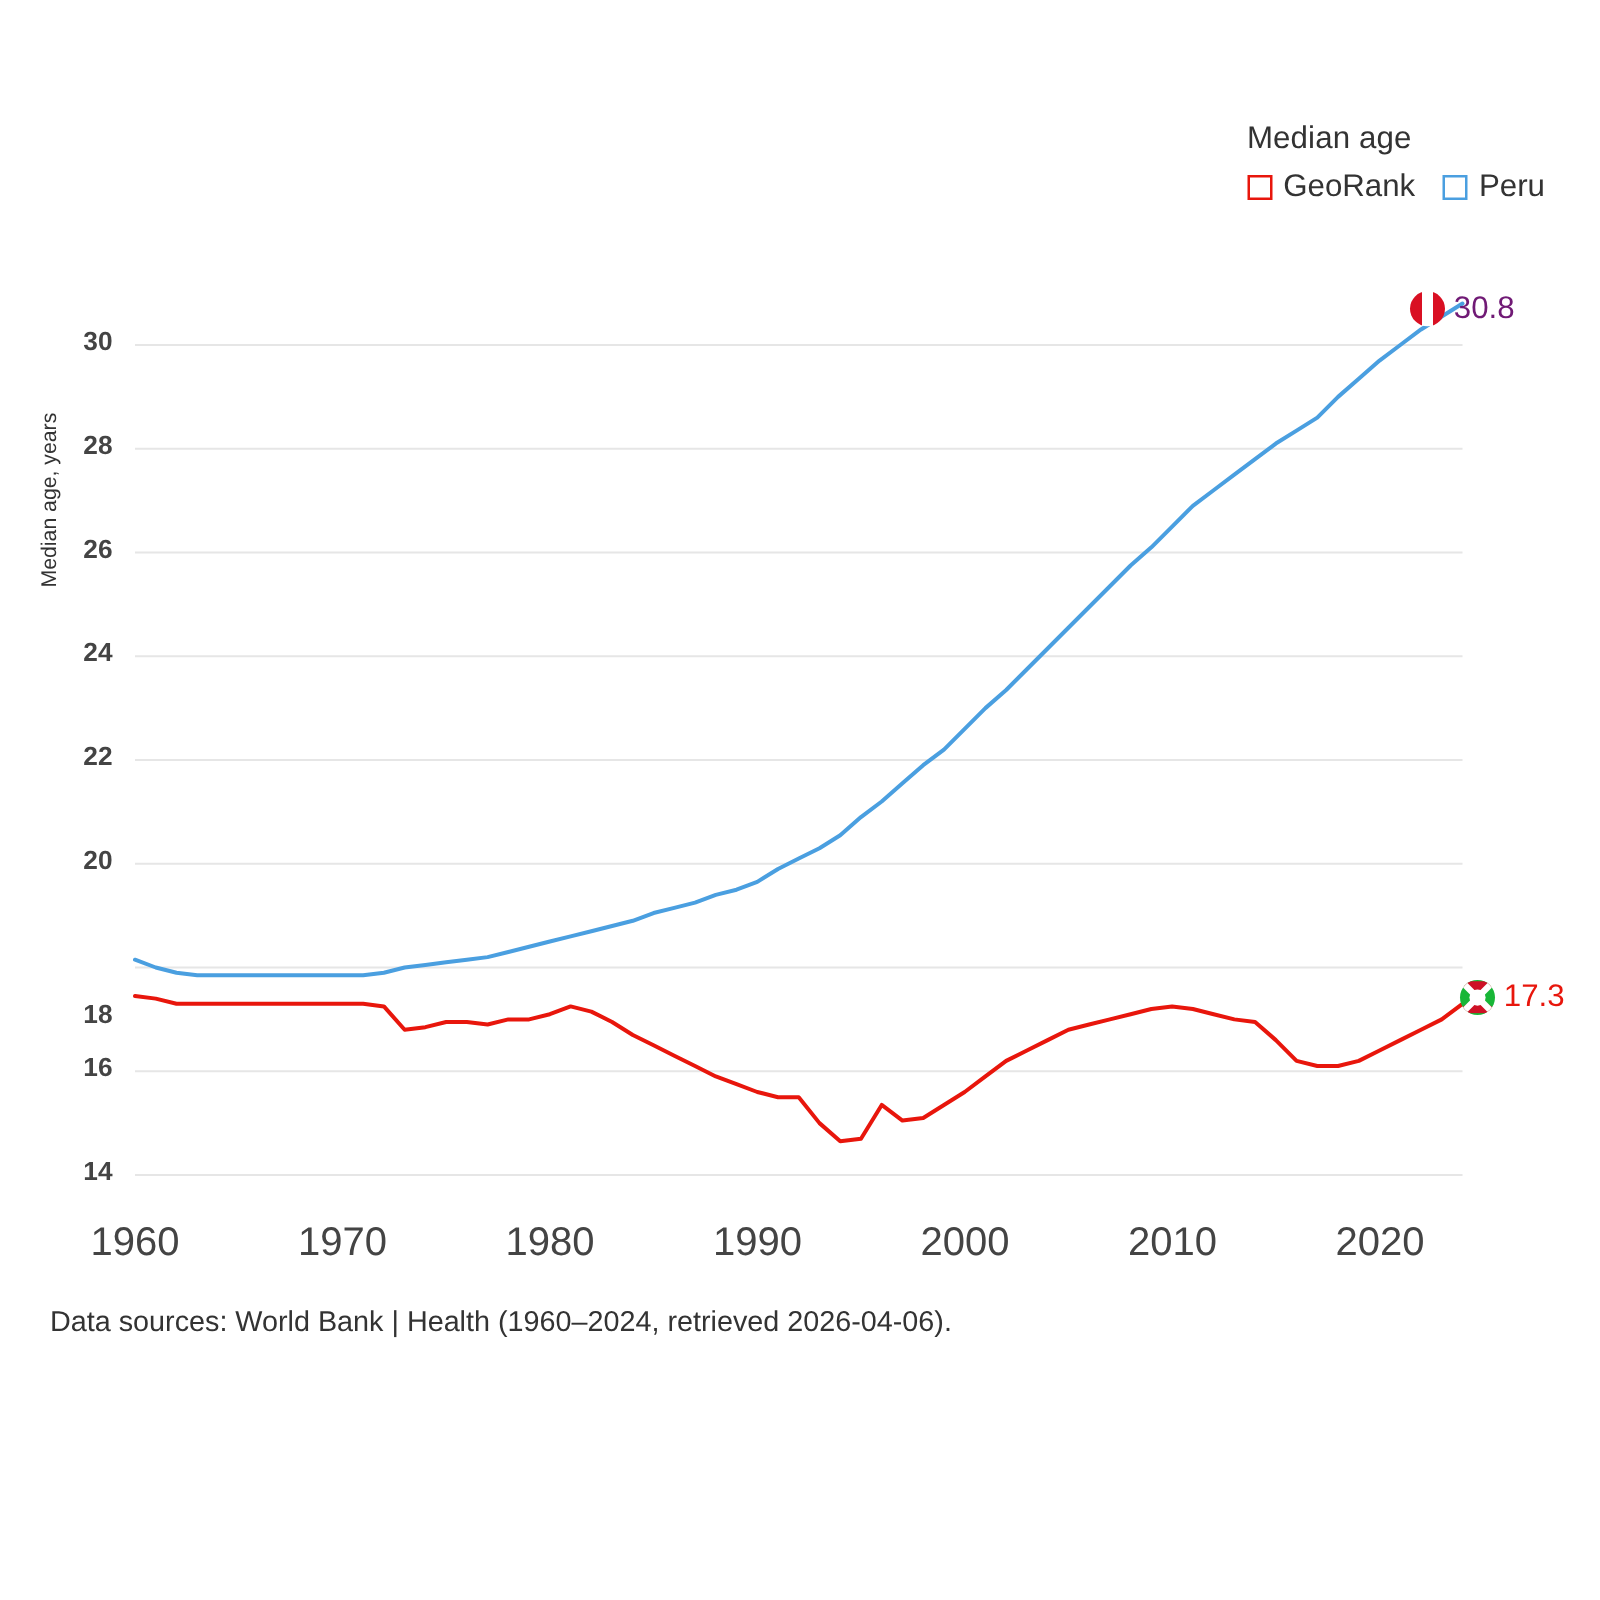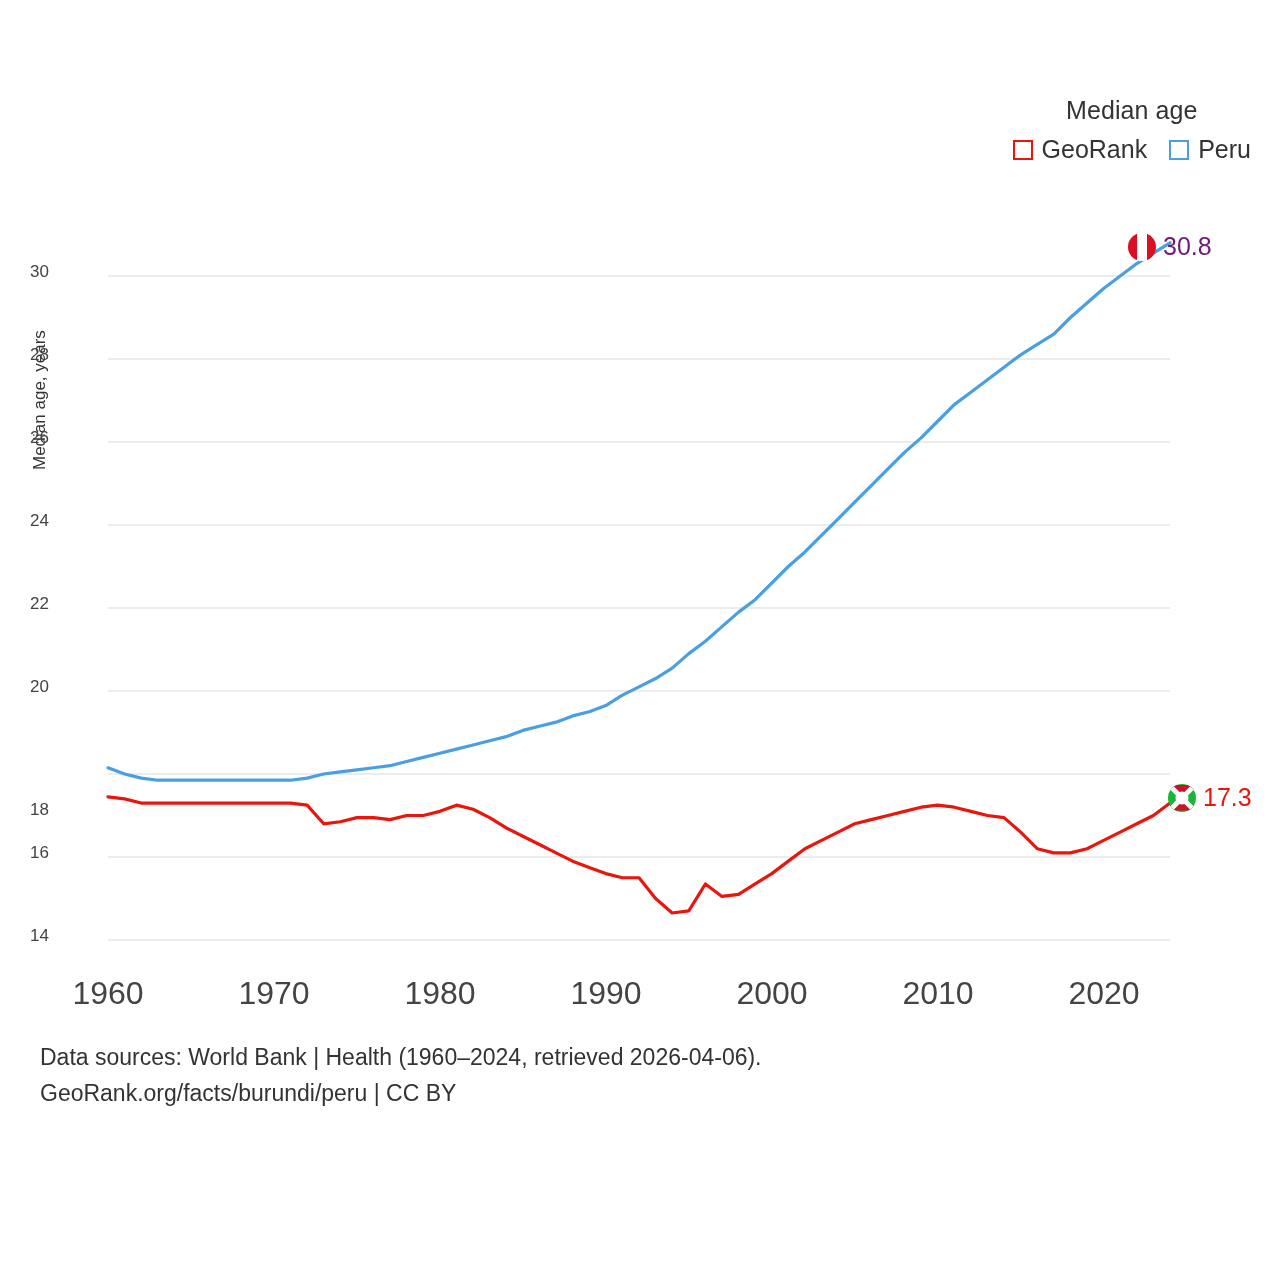--- a/index.html
+++ b/index.html
@@ -17,22 +17,22 @@
   #root {
     position: relative;
     width: 1280px;
     height: 1280px;
   }
 
   
   .legend {
     position: absolute;
     top: 96px;
-    right: 29px;
-    text-align: center;
+    right: 44px;
+    text-align: left;
   }
   .legend-title {
     font-size: 25px;
     color: #333333;
     margin-bottom: 10px;
     letter-spacing: .1px;
   }
   .legend-items {
     display: flex;
     justify-content: flex-end;
@@ -69,24 +69,25 @@
     left: 30px;
     top: 470px;
     transform: rotate(-90deg);
     transform-origin: left top;
     font-size: 17px;
     color: #333;
     white-space: nowrap;
   }
   .ytick {
     position: absolute;
-    font-size: 17px;
+    font-size: 21px;
     color: #444;
-    text-align: left;
+    text-align: right;
     width: 60px;
+    font-weight: bold;
   }
   .xtick {
     position: absolute;
     font-size: 32px;
     color: #444;
     text-align: center;
     width: 120px;
   }
   .watermark {
     position: absolute;
@@ -233,16 +234,15 @@
       <span class="flag flag-burundi">
         <span class="x1"></span>
           <span class="x2"></span>
       </span>
       <span>17.3</span>
     </div>
   </div>
 
   <div class="footer">
     <div>Data sources: World Bank | Health (1960–2024, retrieved 2026-04-06).</div>
-    <div>GeoRank.org/facts/burundi/peru | CC BY</div>
   </div>
 
 </div>
 
 </body></html>

